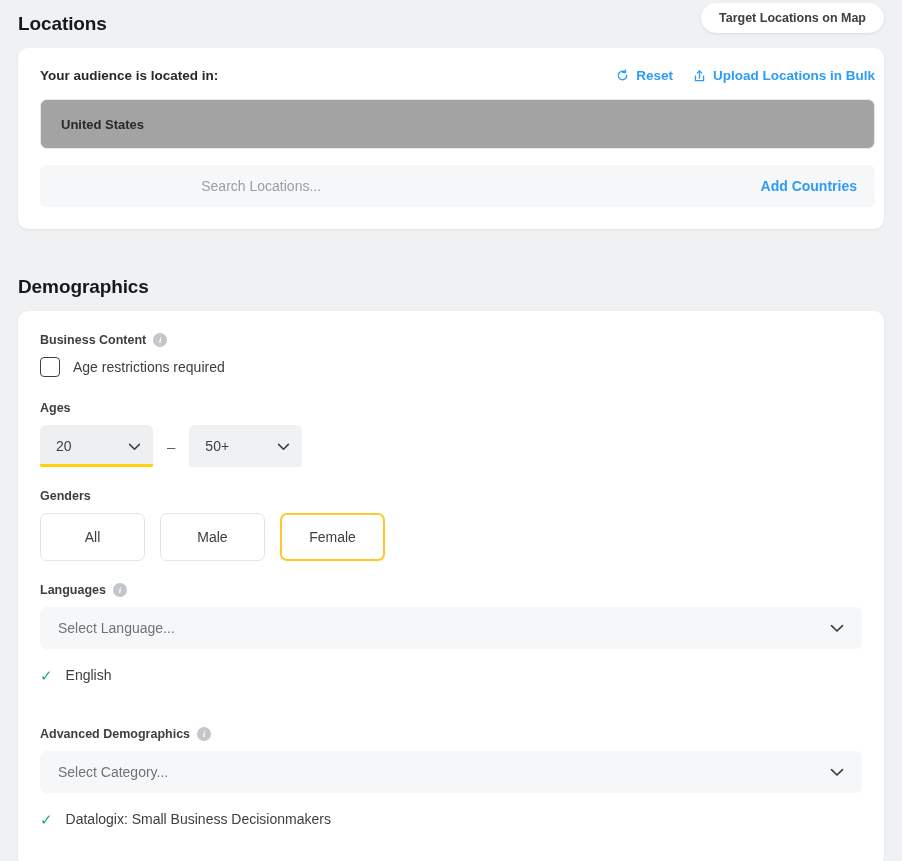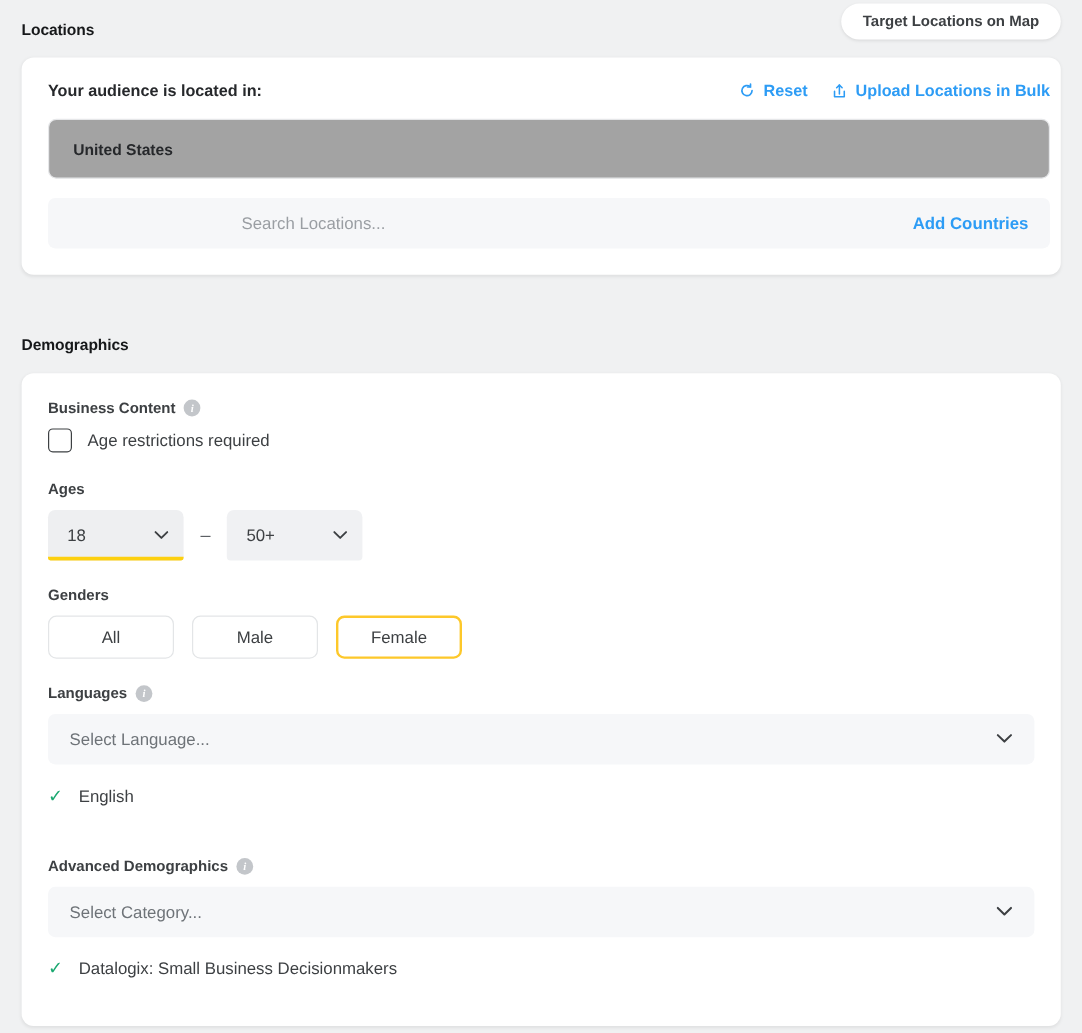--- a/index.html
+++ b/index.html
@@ -16,21 +16,21 @@
 
   
   .section-head {
     position: relative;
     height: 48px;
     padding: 0 18px;
     display: flex;
     align-items: center;
   }
   .section-title {
-    font-size: 13px;
+    font-size: 19px;
     font-weight: bold;
     color: #16181a;
     letter-spacing: -0.1px;
   }
   .map-btn {
     position: absolute;
     right: 18px;
     top: 3px;
     height: 30px;
     padding: 0 18px;
@@ -198,21 +198,21 @@
   .age-value {
     font-size: 14px;
     color: #3d4043;
     flex: 1;
   }
   .dash { color: #5c6064; font-size: 15px; }
 
   .gender-row { display: flex; gap: 15px; }
   .gender-btn {
     width: 105px;
-    height: 36px;
+    height: 48px;
     border-radius: 7px;
     border: 1px solid #e3e5e7;
     background: #ffffff;
     font-family: "Liberation Sans", sans-serif;
     font-size: 14px;
     color: #3d4043;
     cursor: pointer;
     display: flex;
     align-items: center;
     justify-content: center;
@@ -318,21 +318,21 @@
         <span class="check-label">Age restrictions required</span>
       </div>
     </div>
 
     <div class="group">
       <div class="field-label">
         <span>Ages</span>
       </div>
       <div class="ages-row">
         <div class="age-select focused">
-          <span class="age-value">18</span>
+          <span class="age-value">20</span>
           <span>
             <svg width="13" height="8" viewBox="0 0 14 9" fill="none" stroke="#3d4043" stroke-width="1.8" stroke-linecap="round" stroke-linejoin="round">
                 <path d="M1.5 1.6 L7 7 L12.5 1.6"></path>
               </svg>
           </span>
         </div>
         <span class="dash">–</span>
         <div class="age-select">
           <span class="age-value">50+</span>
           <span>

